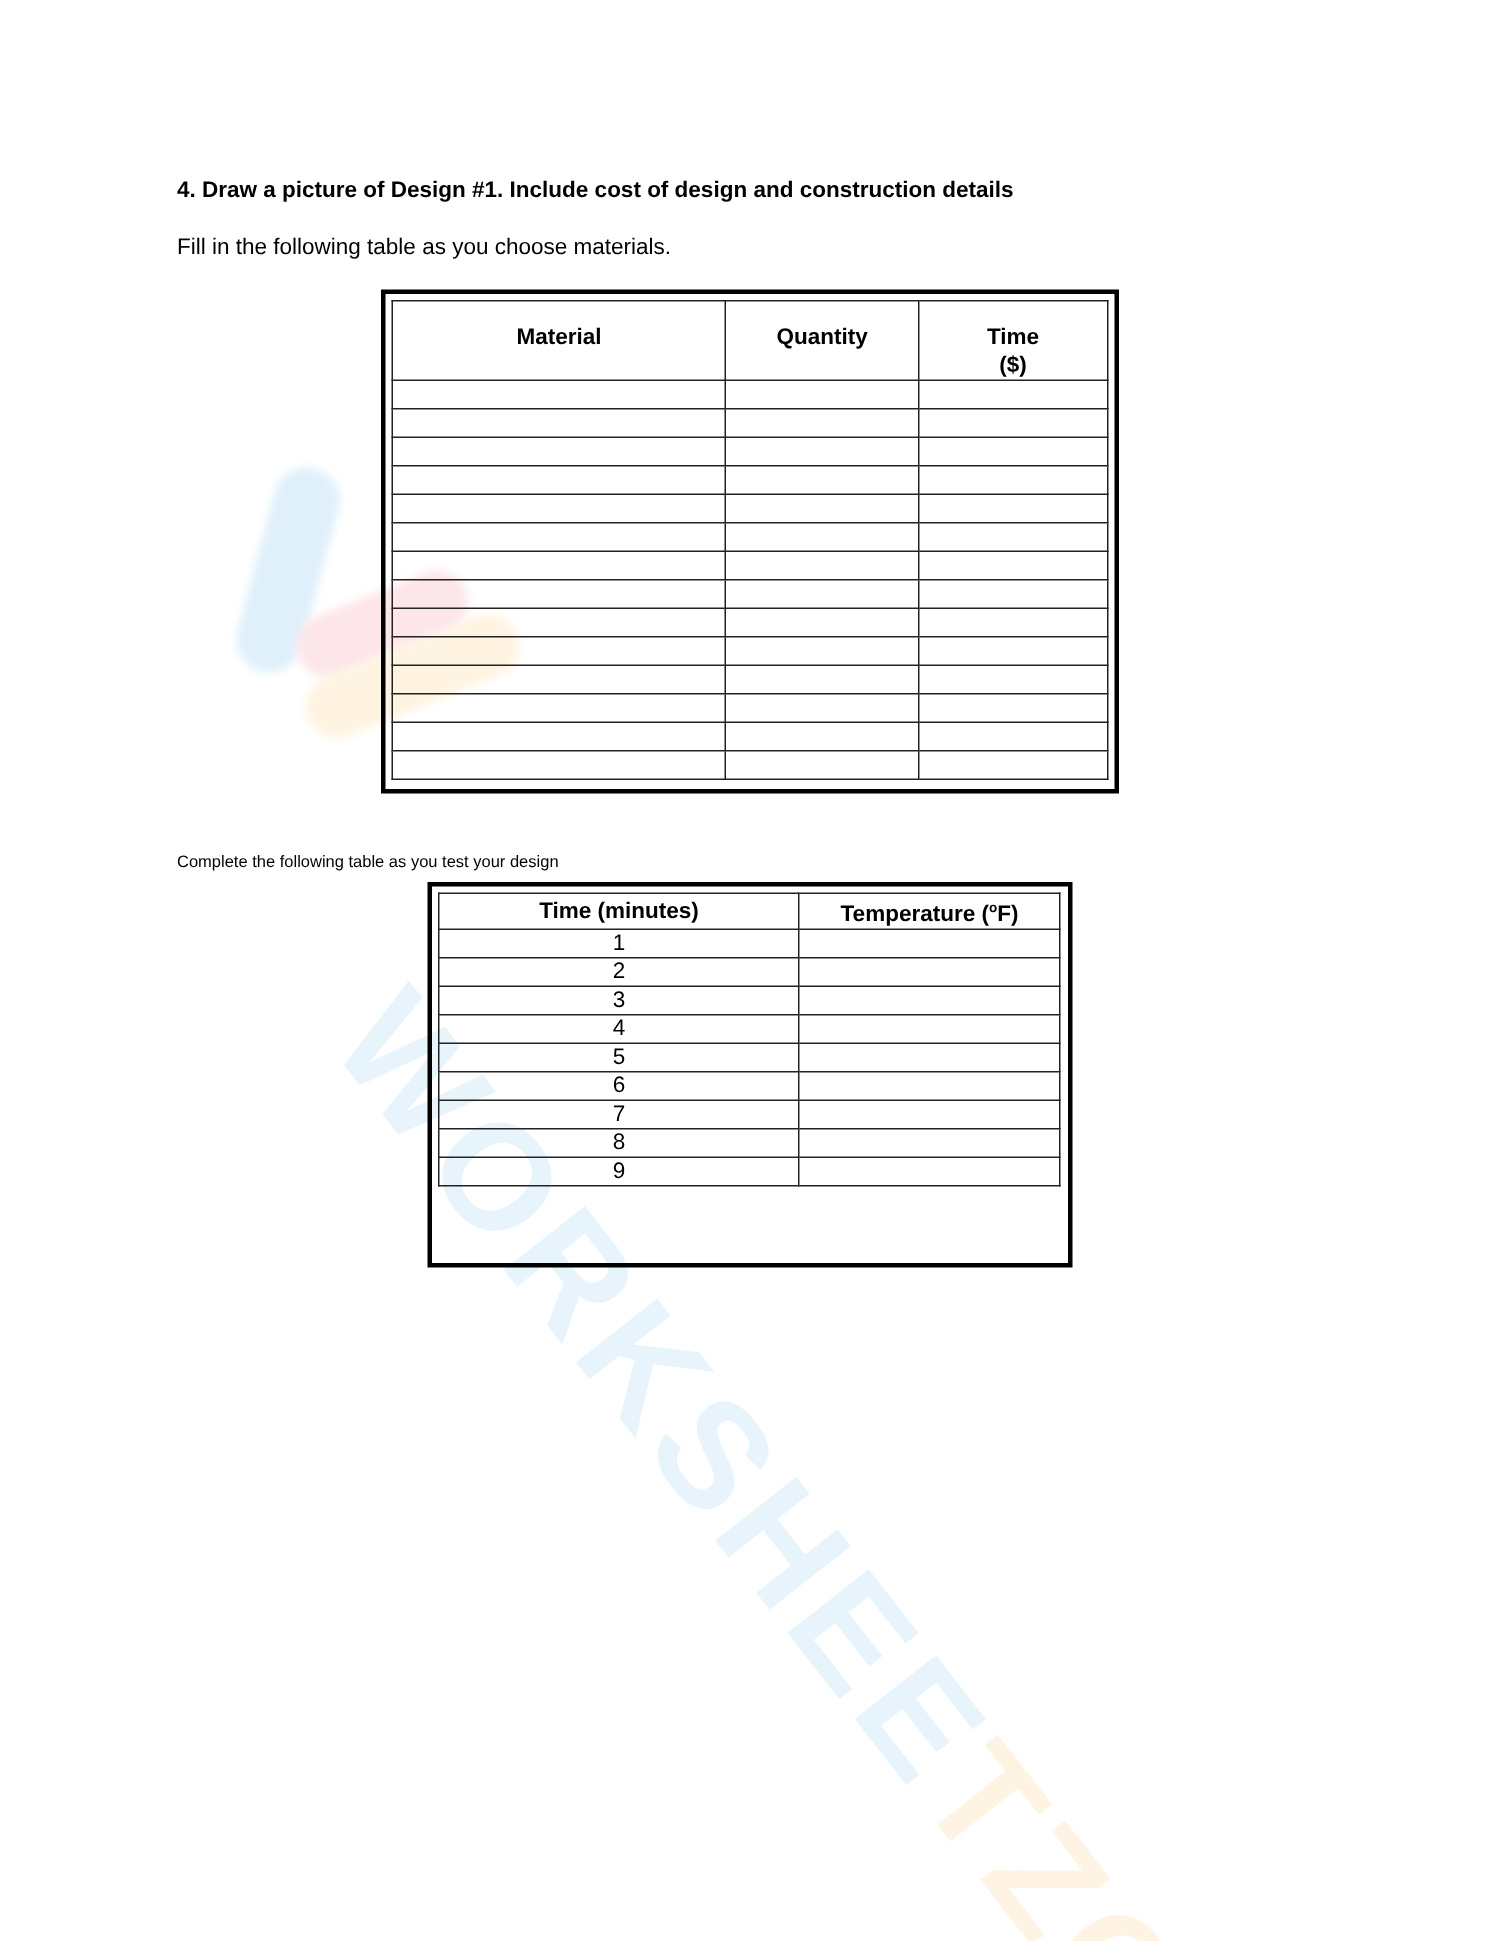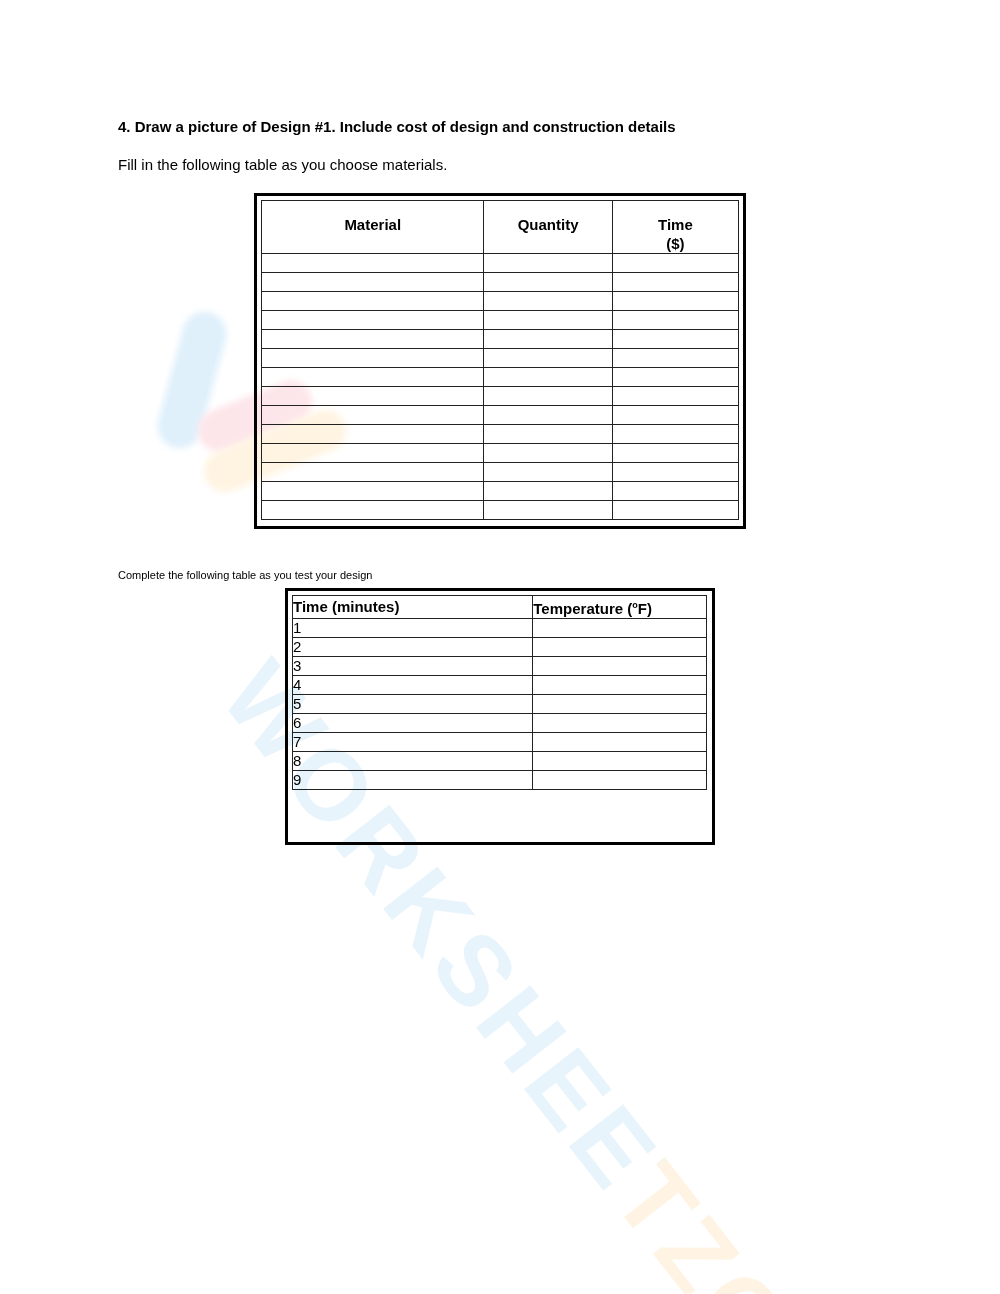--- a/index.html
+++ b/index.html
@@ -26,21 +26,21 @@
   table { border-collapse: collapse; position: absolute; }
   .t1 { left: 4px; top: 4px; width: 478px; }
   .t1 td, .t1 th { border: 1.5px solid #222; padding: 0; }
   .t1 th { font-size: 15px; font-weight: bold; height: 38px; vertical-align: top; padding-top: 14px; line-height: 19px; }
   .t1 td { height: 18px; }
   .t1 col.c1 { width: 222px; } .t1 col.c2 { width: 128px; } .t1 col.c3 { width: 126px; }
 
   .frame2 { position: absolute; left: 285px; top: 588px; width: 424px; height: 251px;
             border: 3px solid #000; }
   .t2 { left: 4px; top: 4px; width: 415px; }
-  .t2 td, .t2 th { border: 1.5px solid #222; padding: 0; text-align: left; font-size: 15px; height: 18px; line-height: 18px; }
+  .t2 td, .t2 th { border: 1.5px solid #222; padding: 0; text-align: center; font-size: 15px; height: 18px; line-height: 18px; }
   .t2 th { font-weight: bold; }
   .t2 col.c1 { width: 241px; } .t2 col.c2 { width: 174px; }
   sup { font-size: 9px; }
 </style>
 </head>
 <body>
 
 <div class="wm wm-blue"></div>
 <div class="wm wm-red"></div>
 <div class="wm wm-yellow"></div>

